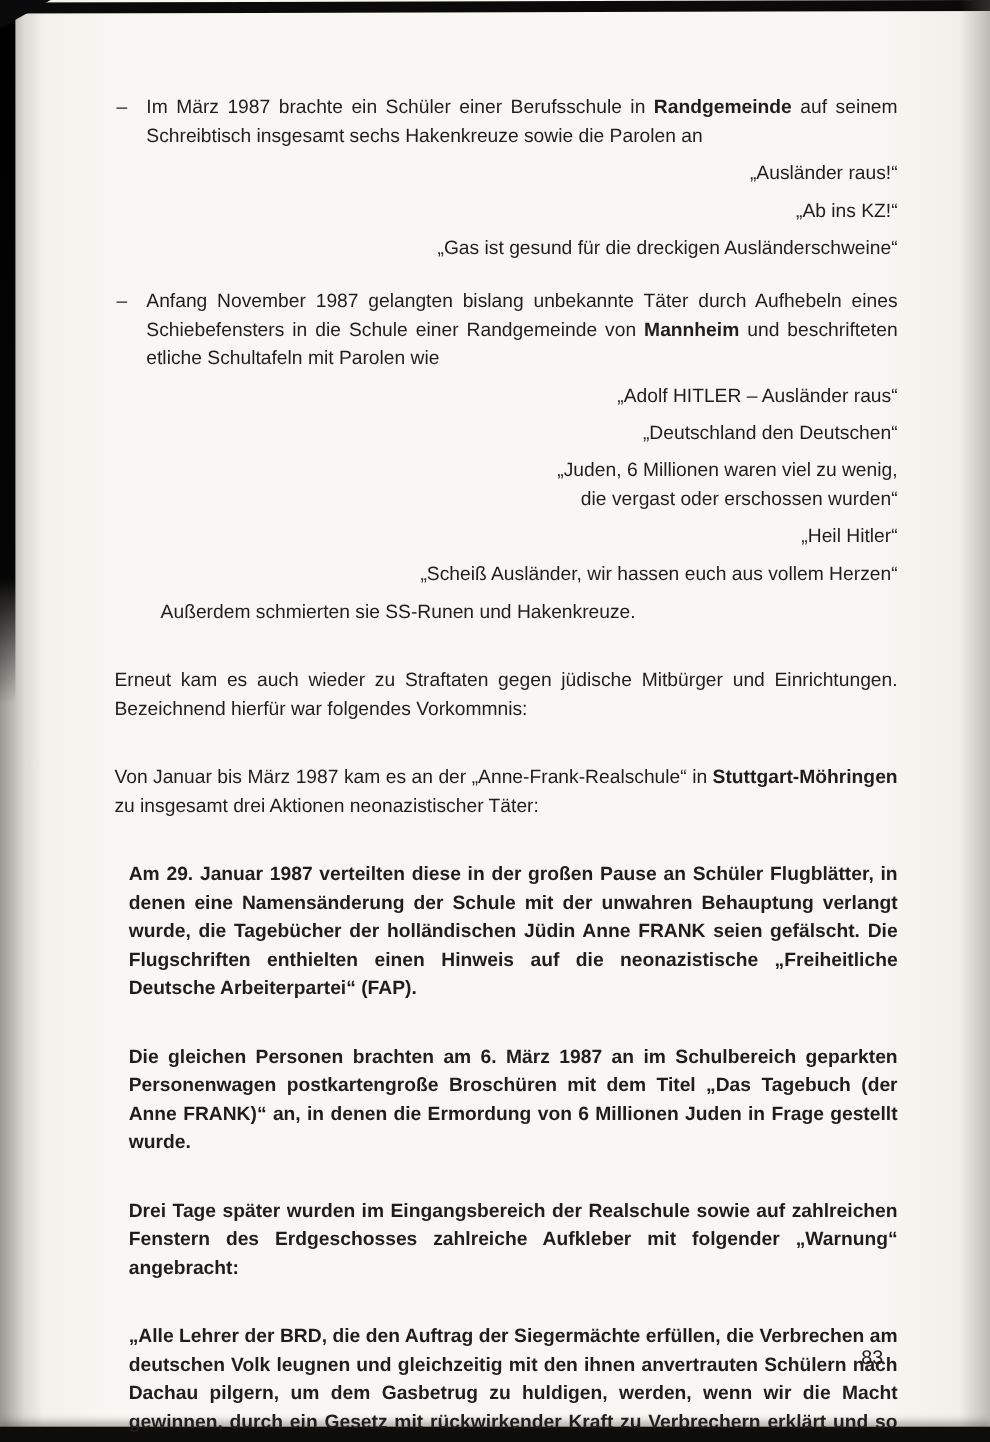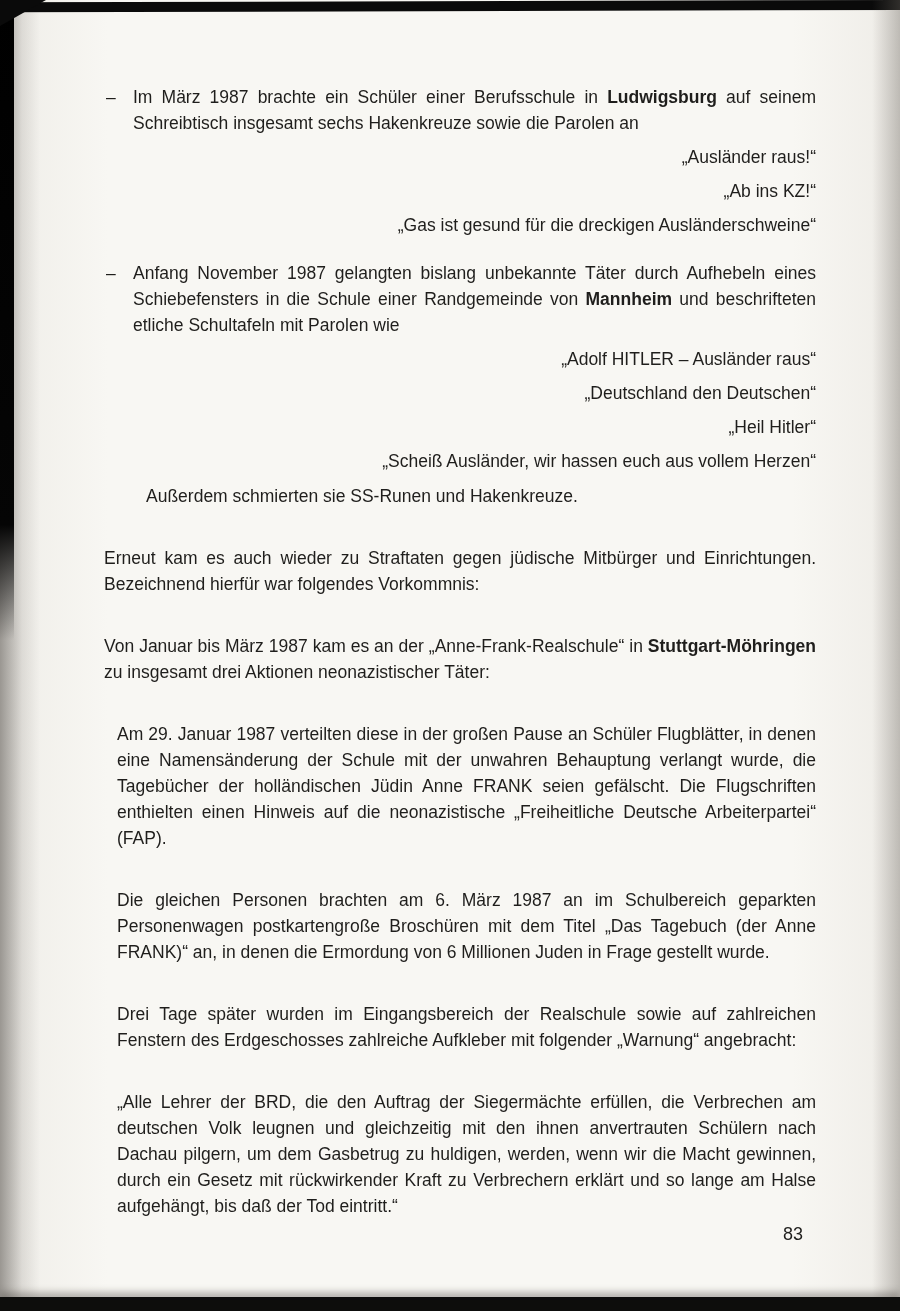--- a/index.html
+++ b/index.html
@@ -65,21 +65,21 @@
     text-align: right;
     white-space: pre-line;
   }
   .addendum {
     margin-left: 42px;
     margin-top: 9px;
     text-align: left;
   }
   .mt-block  { margin-top: 36px; }
   .mt-bullet { margin-top: 22px; }
-  .indent { margin-left: 13px; }
+  .indent { margin-left: 13px; font-weight: bold; }
   b { font-weight: 700; }
   .page-number {
     position: absolute;
     top: 1224px; right: 97px;
     font-size: 18px;
     color: #1f1e1c;
   }
 </style>
 </head>
 <body>
@@ -89,31 +89,33 @@
   <div class="scan-left-soft"></div>
   <div class="scan-left"></div>
   <div class="scan-top"></div>
   <div class="scan-corner"></div>
   <div class="scan-right"></div>
   <div class="scan-bottom"></div>
 
   <div class="content">
 
     <div class="bullet">
-      <span class="marker">–</span><span>Im März 1987 brachte ein Schüler einer Berufsschule in </span><b>Ludwigsburg</b><span> auf seinem Schreibtisch insgesamt sechs Hakenkreuze sowie die Parolen an</span>
+      <span class="marker">–</span><span>Im März 1987 brachte ein Schüler einer Berufsschule in </span><b>Randgemeinde</b><span> auf seinem Schreibtisch insgesamt sechs Hakenkreuze sowie die Parolen an</span>
     </div>
     <div class="quote">„Ausländer raus!“</div>
     <div class="quote">„Ab ins KZ!“</div>
     <div class="quote">„Gas ist gesund für die dreckigen Ausländerschweine“</div>
 
     <div class="bullet mt-bullet">
       <span class="marker">–</span><span>Anfang November 1987 gelangten bislang unbekannte Täter durch Aufhebeln eines Schiebefensters in die Schule einer Randgemeinde von </span><b>Mannheim</b><span> und beschrifteten etliche Schultafeln mit Parolen wie</span>
     </div>
     <div class="quote">„Adolf HITLER – Ausländer raus“</div>
     <div class="quote">„Deutschland den Deutschen“</div>
+    <div class="quote">„Juden, 6 Millionen waren viel zu wenig,
+die vergast oder erschossen wurden“</div>
     <div class="quote">„Heil Hitler“</div>
     <div class="quote">„Scheiß Ausländer, wir hassen euch aus vollem Herzen“</div>
     <div class="addendum">Außerdem schmierten sie SS-Runen und Hakenkreuze.</div>
 
     <div class="para mt-block">Erneut kam es auch wieder zu Straftaten gegen jüdische Mitbürger und Einrichtungen. Bezeichnend hierfür war folgendes Vorkommnis:</div>
 
     <div class="para mt-block">
       <span>Von Januar bis März 1987 kam es an der „Anne-Frank-Realschule“ in </span><b>Stuttgart-Möhringen</b><span> zu insgesamt drei Aktionen neonazistischer Täter:</span>
     </div>
 

